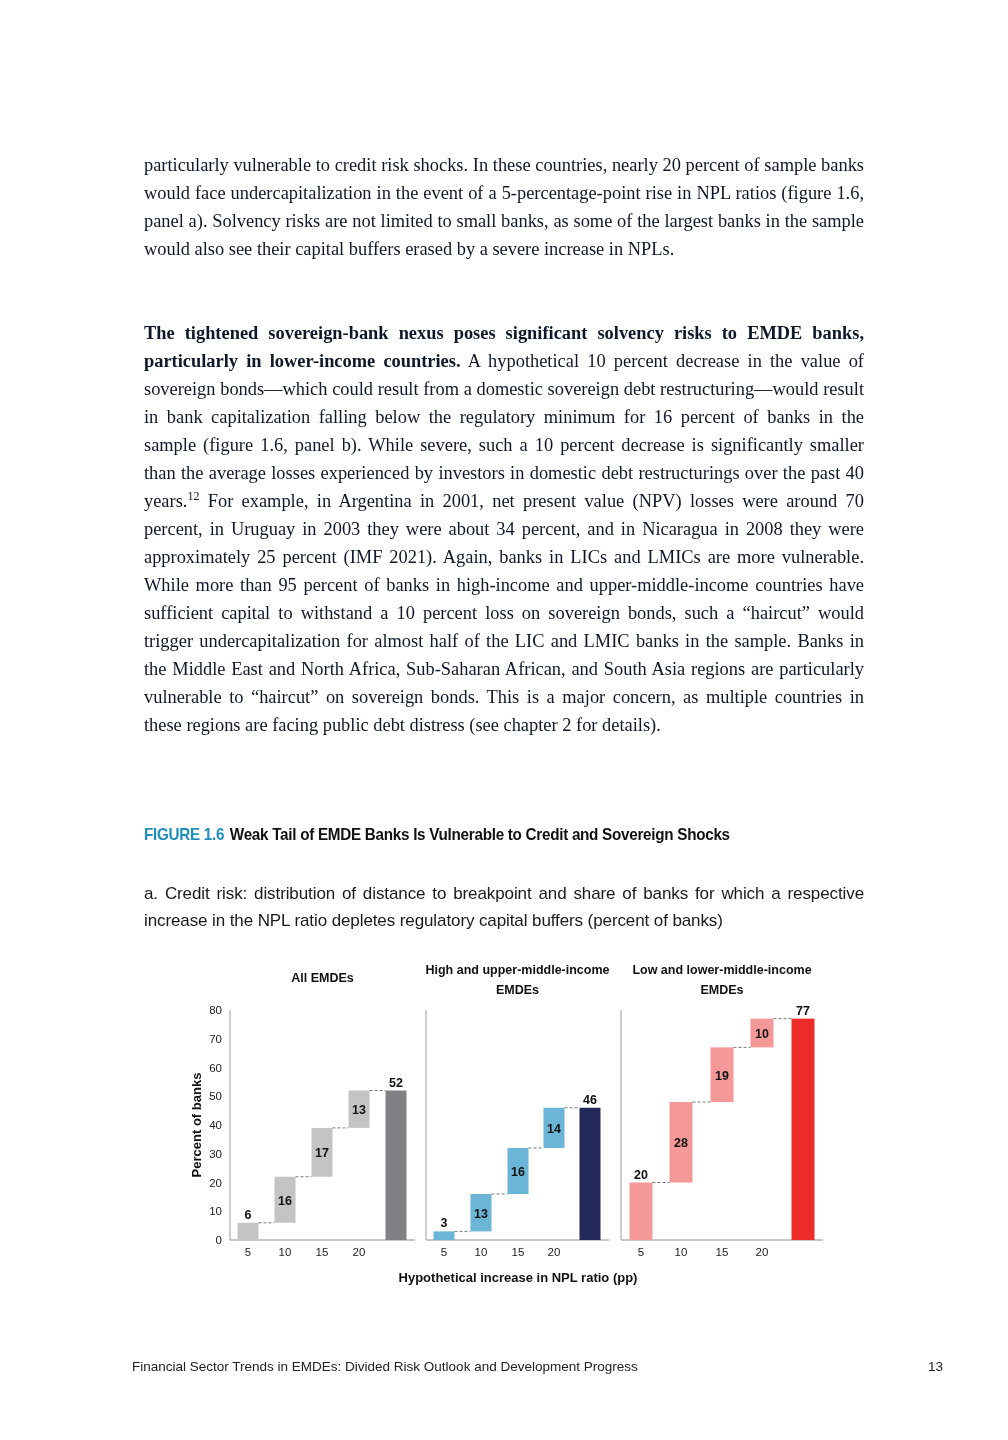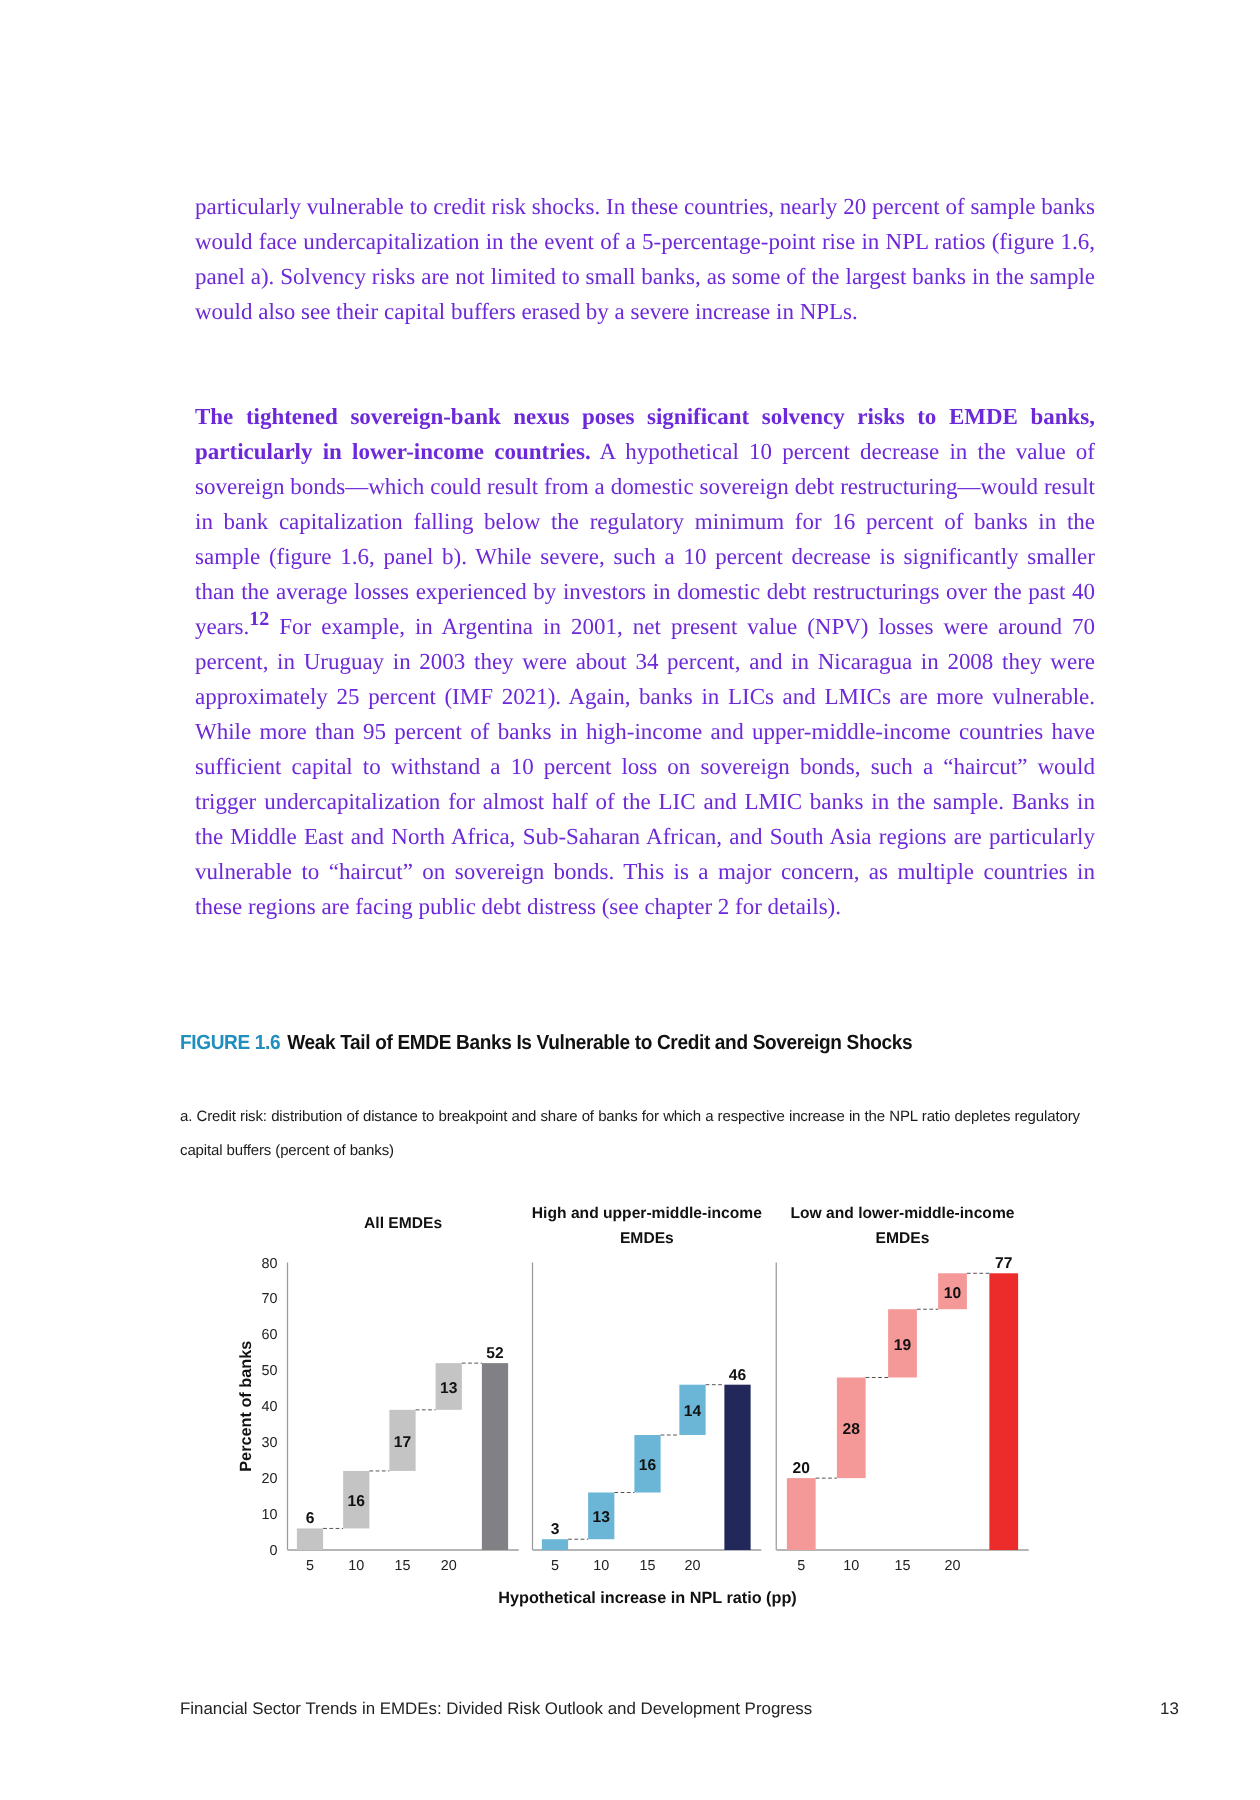--- a/index.html
+++ b/index.html
@@ -1,45 +1,45 @@
 <!DOCTYPE html>
 <html><head>
 <meta charset="utf-8">
 <style>
   html, body { margin: 0; padding: 0; background: #ffffff; }
   body { width: 1008px; height: 1440px; position: relative; overflow: hidden; }
   .body-text {
-    position: absolute; left: 156px; width: 720px;
+    position: absolute; left: 144px; width: 720px;
     font-family: "Liberation Serif", "DejaVu Serif", serif;
-    font-size: 18.4px; line-height: 28px; color: #6d28d9;
+    font-size: 18.4px; line-height: 28px; color: #0f172a;
     text-align: justify; margin: 0;
   }
   .body-text b { font-weight: bold; font-family: Liberation Serif, serif; }
-  .body-text sup { font-size: 16px; line-height: 0; vertical-align: 7px; font-weight: bold; }
+  .body-text sup { font-size: 12px; line-height: 0; vertical-align: 7px; }
   #p1 { top: 151px; }
   #p2 { top: 319px; }
   .fig-title {
     position: absolute; left: 144px; top: 825px; width: 760px;
     font-family: "Liberation Sans", "DejaVu Sans", sans-serif;
     font-weight: bold; font-size: 16.4px; letter-spacing: -0.3px;
     color: #111; white-space: nowrap; transform: scaleX(0.93); transform-origin: left;
   }
   .fig-title .fig-num { color: #1f8fbf; margin-right: 6px; }
   .panel-caption {
     position: absolute; left: 144px; top: 880px; width: 720px;
     font-family: "Liberation Sans", "DejaVu Sans", sans-serif;
-    font-size: 12px; line-height: 27px; color: #1a1a1a; text-align: justify;
+    font-size: 17px; line-height: 27px; color: #1a1a1a; text-align: justify;
     letter-spacing: -0.1px;
   }
   #chart { position: absolute; left: 0; top: 0; }
   .footer {
     position: absolute; top: 1359px; font-family: "Liberation Sans", "DejaVu Sans", sans-serif;
     font-size: 13.5px; color: #222;
   }
-  #footer-title { left: 144px; }
+  #footer-title { left: 132px; }
   #page-num { left: 928px; }
   svg text { font-family: "Liberation Sans", "DejaVu Sans", sans-serif; }
 </style>
 </head>
 <body>
 
 <p class="body-text" id="p1">particularly vulnerable to credit risk shocks. In these countries, nearly 20 percent of sample banks would face undercapitalization in the event of a 5-percentage-point rise in NPL ratios (figure 1.6, panel a). Solvency risks are not limited to small banks, as some of the largest banks in the sample would also see their capital buffers erased by a severe increase in NPLs.</p>
 
 <p class="body-text" id="p2"><b>The tightened sovereign-bank nexus poses significant solvency risks to EMDE banks, particularly in lower-income countries.</b><span> A hypothetical 10 percent decrease in the value of sovereign bonds—which could result from a domestic sovereign debt restructuring—would result in bank capitalization falling below the regulatory minimum for 16 percent of banks in the sample (figure 1.6, panel b). While severe, such a 10 percent decrease is significantly smaller than the average losses experienced by investors in domestic debt restructurings over the past 40 years.</span><sup>12</sup><span> For example, in Argentina in 2001, net present value (NPV) losses were around 70 percent, in Uruguay in 2003 they were about 34 percent, and in Nicaragua in 2008 they were approximately 25 percent (IMF 2021). Again, banks in LICs and LMICs are more vulnerable. While more than 95 percent of banks in high-income and upper-middle-income countries have sufficient capital to withstand a 10 percent loss on sovereign bonds, such a “haircut” would trigger undercapitalization for almost half of the LIC and LMIC banks in the sample. Banks in the Middle East and North Africa, Sub-Saharan African, and South Asia regions are particularly vulnerable to “haircut” on sovereign bonds. This is a major concern, as multiple countries in these regions are facing public debt distress (see chapter 2 for details).</span></p>
 

